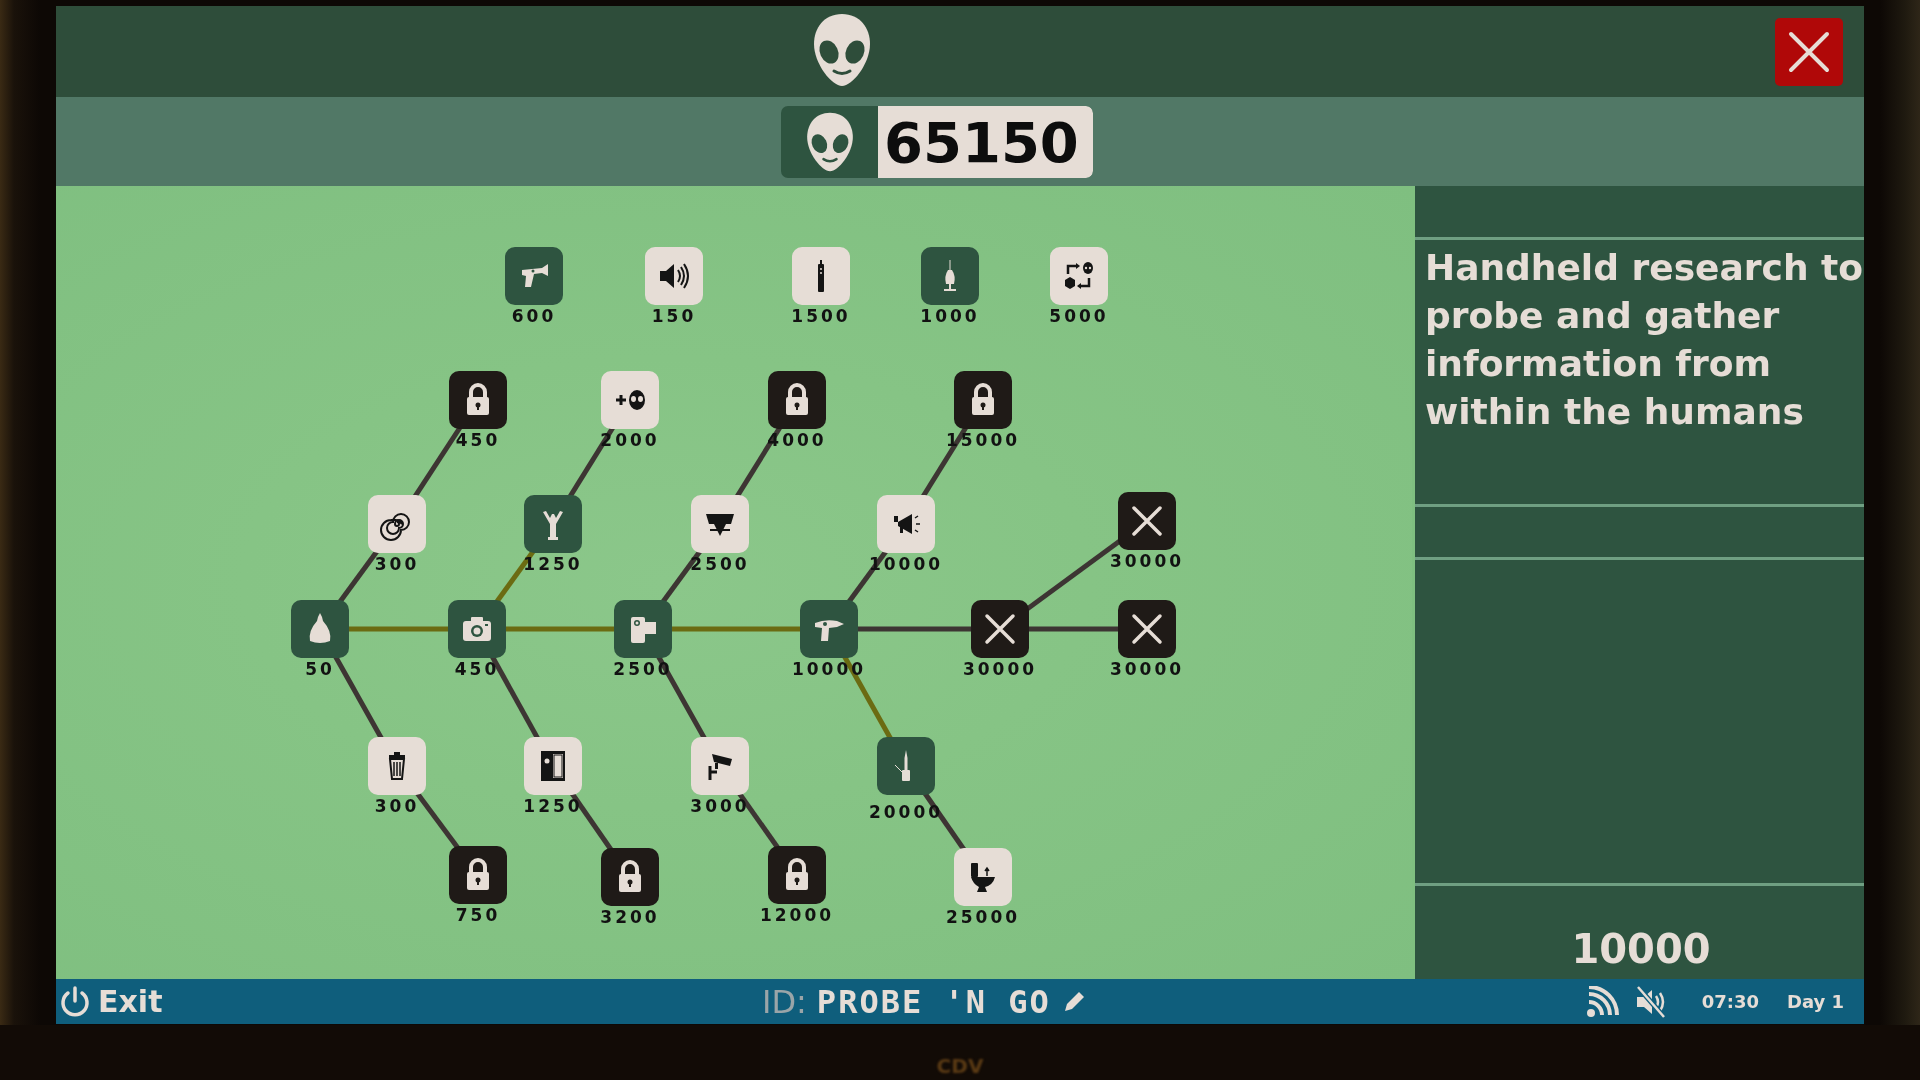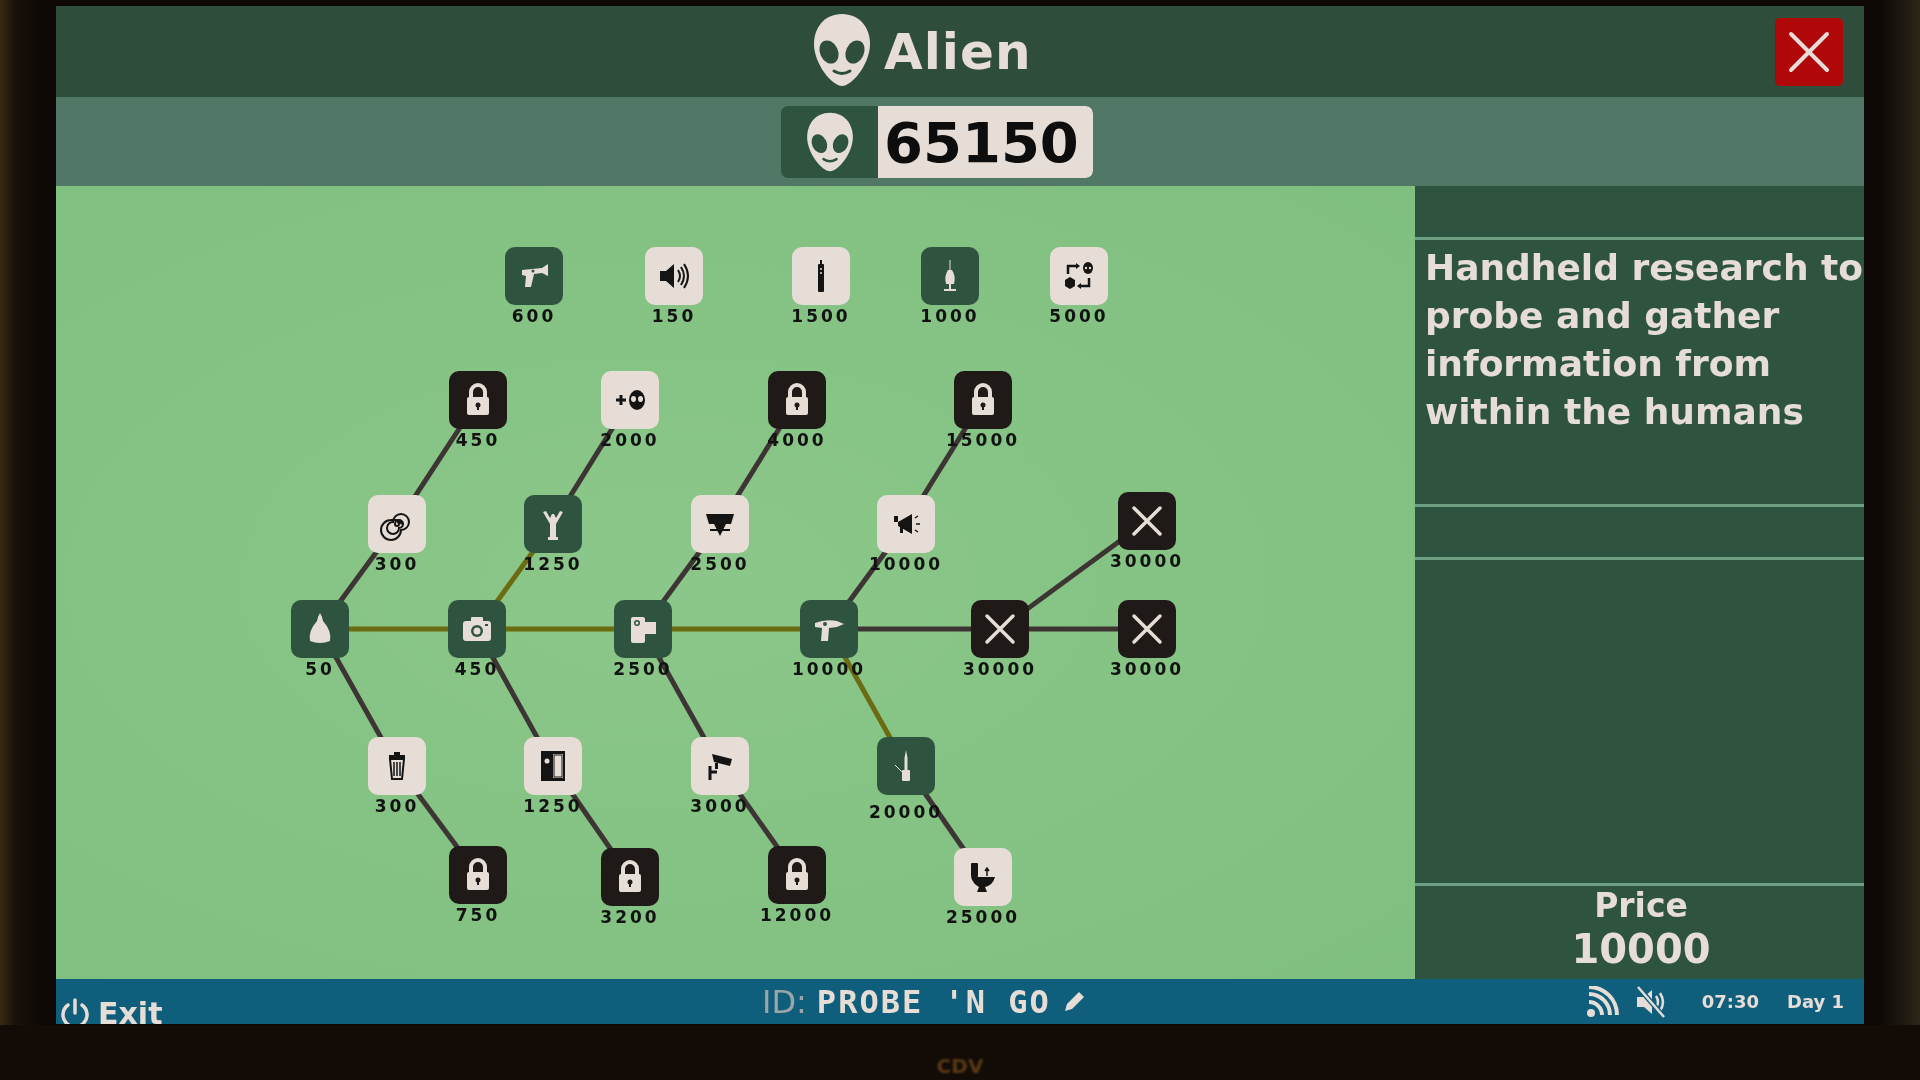--- a/index.html
+++ b/index.html
@@ -31,21 +31,21 @@
 
   .panel { position: absolute; left: 1356px; top: 180px; width: 452px; height: 793px; background: #2e5440; border-left: 3px solid #7fbf80; }
   .panel-title { position: absolute; left: 0; top: 0; width: 452px; height: 51px; text-align: center; color: #e6ddd6; font: bold 36px "DejaVu Sans", sans-serif; line-height: 51px; }
   .rule { position: absolute; left: 0; width: 452px; height: 3px; background: #6f9f82; }
   .panel-desc { position: absolute; left: 10px; top: 58px; width: 440px; color: #e6ddd6; font: bold 36px "DejaVu Sans", sans-serif; line-height: 48px; }
   .panel-unlocks { position: absolute; left: 0; top: 323px; width: 452px; text-align: center; color: #e6ddd6; font: bold 34px "DejaVu Sans", sans-serif; line-height: 48px; }
   .panel-price-label { position: absolute; left: 0; top: 700px; width: 452px; text-align: center; color: #e6ddd6; font: bold 33px "DejaVu Sans", sans-serif; }
   .panel-price { position: absolute; left: 0; top: 740px; width: 452px; text-align: center; color: #e6ddd6; font: bold 40px "DejaVu Sans", sans-serif; }
 
   .statusbar { position: absolute; left: 0; top: 973px; width: 1808px; height: 45px; background: #0f5e7c; }
-  .exit { position: absolute; left: 2px; top: 0; height: 45px; display: flex; align-items: center; gap: 6px; cursor: pointer; margin-top: 12px; }
+  .exit { position: absolute; left: 2px; top: 0; height: 45px; display: flex; align-items: center; gap: 6px; cursor: pointer; }
   .exit-text { color: #e6ddd6; font: bold 30px "DejaVu Sans", sans-serif; }
   .idbox { position: absolute; left: 706px; top: 0; height: 45px; display: flex; align-items: center; gap: 10px; }
   .id-label { color: #9aa5a8; font: 32px "DejaVu Sans", sans-serif; }
   .id-value { color: #e6ddd6; font: bold 32px "DejaVu Sans Mono", monospace; letter-spacing: 2px; }
   .sys { position: absolute; right: 20px; top: 0; height: 45px; display: flex; align-items: center; gap: 14px; color: #e6ddd6; font: bold 18px "DejaVu Sans", sans-serif; }
   .sys .ico { display: flex; align-items: center; cursor: pointer; }
 </style>
 </head>
 <body>
 
@@ -58,21 +58,20 @@
   <div class="titlebar">
     <div class="title">
       <span>
         <svg width="60" height="76" viewBox="0 0 60 76">
           <path d="M30 2 C12 2 2 16 2 32 C2 52 20 74 30 74 C40 74 58 52 58 32 C58 16 48 2 30 2 Z" fill="#e6ddd6"></path>
           <ellipse cx="17" cy="40" rx="9" ry="12" transform="rotate(-25 17 40)" fill="#2e4d3a"></ellipse>
           <ellipse cx="43" cy="40" rx="9" ry="12" transform="rotate(25 43 40)" fill="#2e4d3a"></ellipse>
           <path d="M22 59 Q30 64 38 59" stroke="#2e4d3a" stroke-width="3" fill="none" stroke-linecap="round"></path>
         </svg>
       </span>
-      <span class="title-text">Alien</span>
     </div>
     <div class="close-btn">
       <svg width="44" height="44" viewBox="0 0 44 44">
         <path d="M4 4 L40 40 M40 4 L4 40" stroke="#e6ddd6" stroke-width="4" stroke-linecap="round"></path>
       </svg>
     </div>
   </div>
 
   <div class="currencybar"></div>
   <div class="currency">
@@ -345,21 +344,20 @@
         <div class="cost" style="left: 867px; top: 721px;">25000</div>
       </div>
   </div>
 
   <div class="panel">
     <div class="rule" style="top:51px"></div>
     <div class="panel-desc">Handheld research to probe and gather information from within the humans</div>
     <div class="rule" style="top:318px"></div>
     <div class="rule" style="top:371px"></div>
     <div class="rule" style="top:697px"></div>
-    <div class="panel-price-label">Price</div>
     <div class="panel-price">10000</div>
   </div>
 
   <div class="statusbar">
     <div class="exit">
       <svg width="34" height="34" viewBox="0 0 34 34">
         <path d="M10 8 A12 12 0 1 0 24 8" stroke="#e6ddd6" stroke-width="3.5" fill="none" stroke-linecap="round"></path>
         <path d="M17 3 L17 16" stroke="#e6ddd6" stroke-width="3.5" stroke-linecap="round"></path>
       </svg>
       <span class="exit-text">Exit</span>

